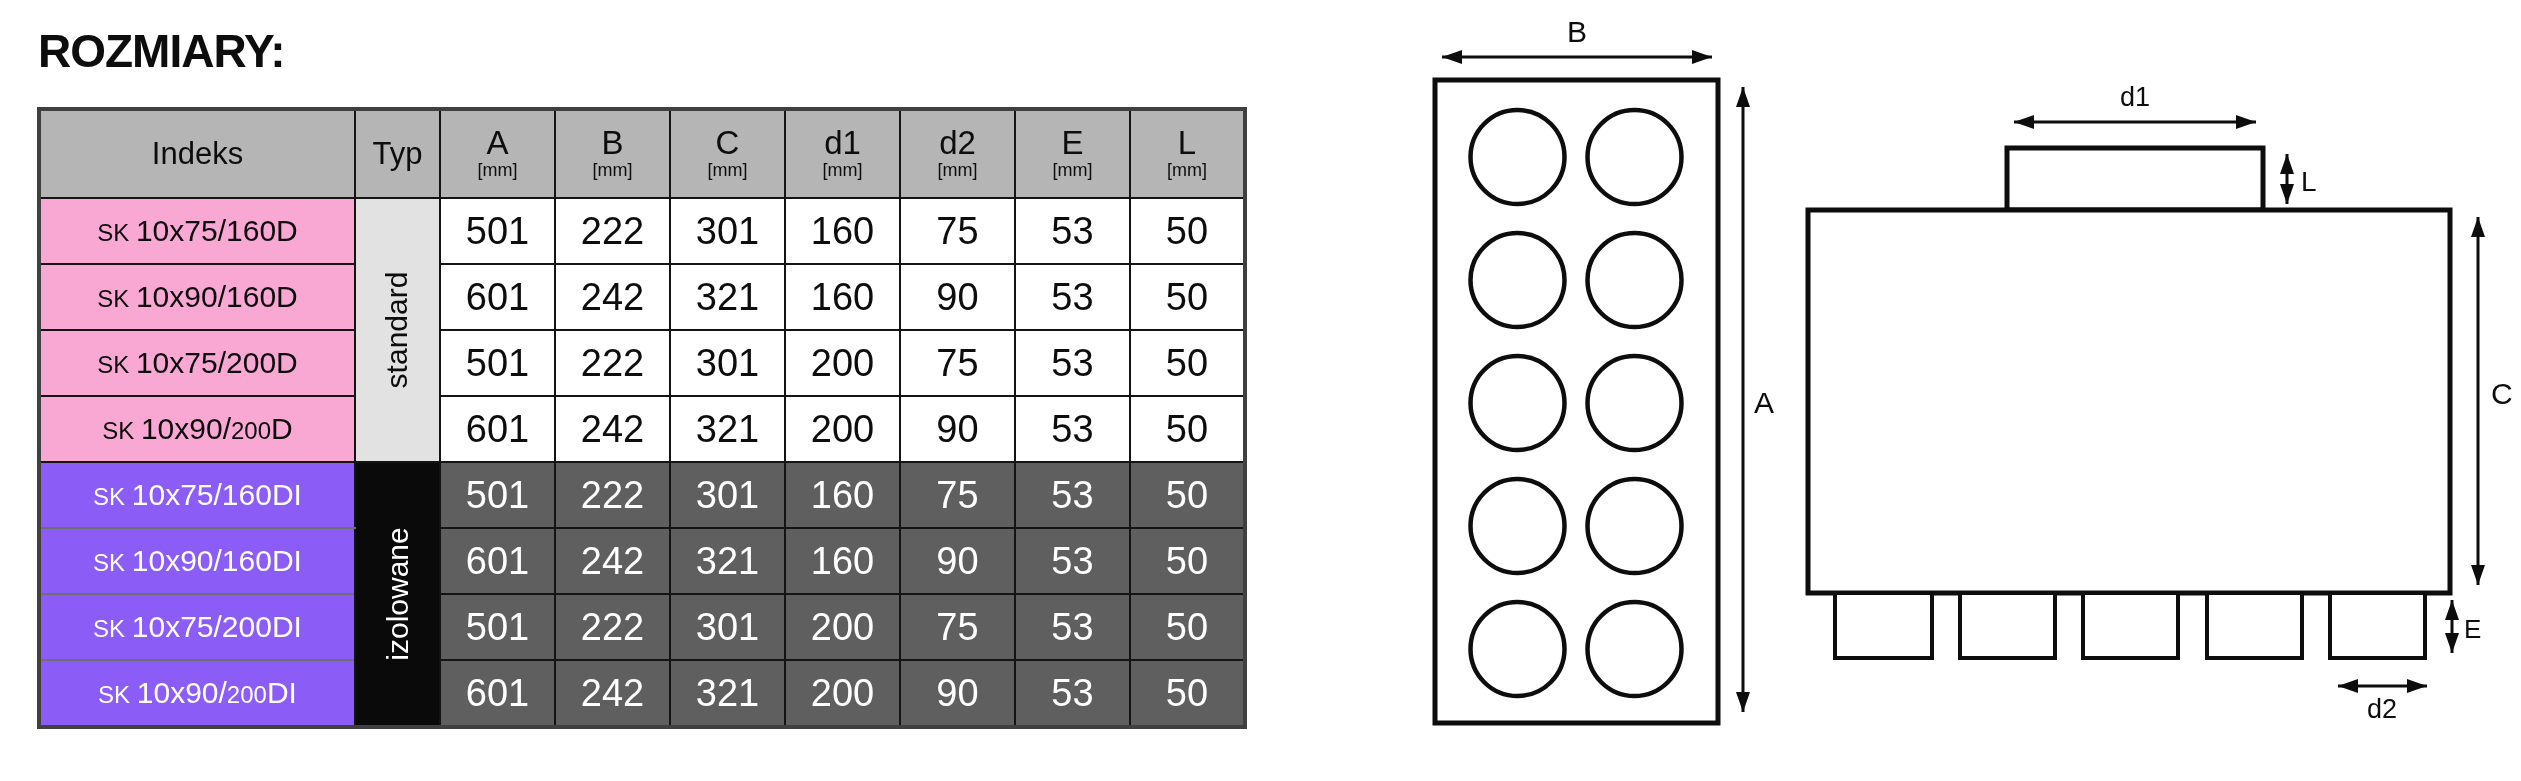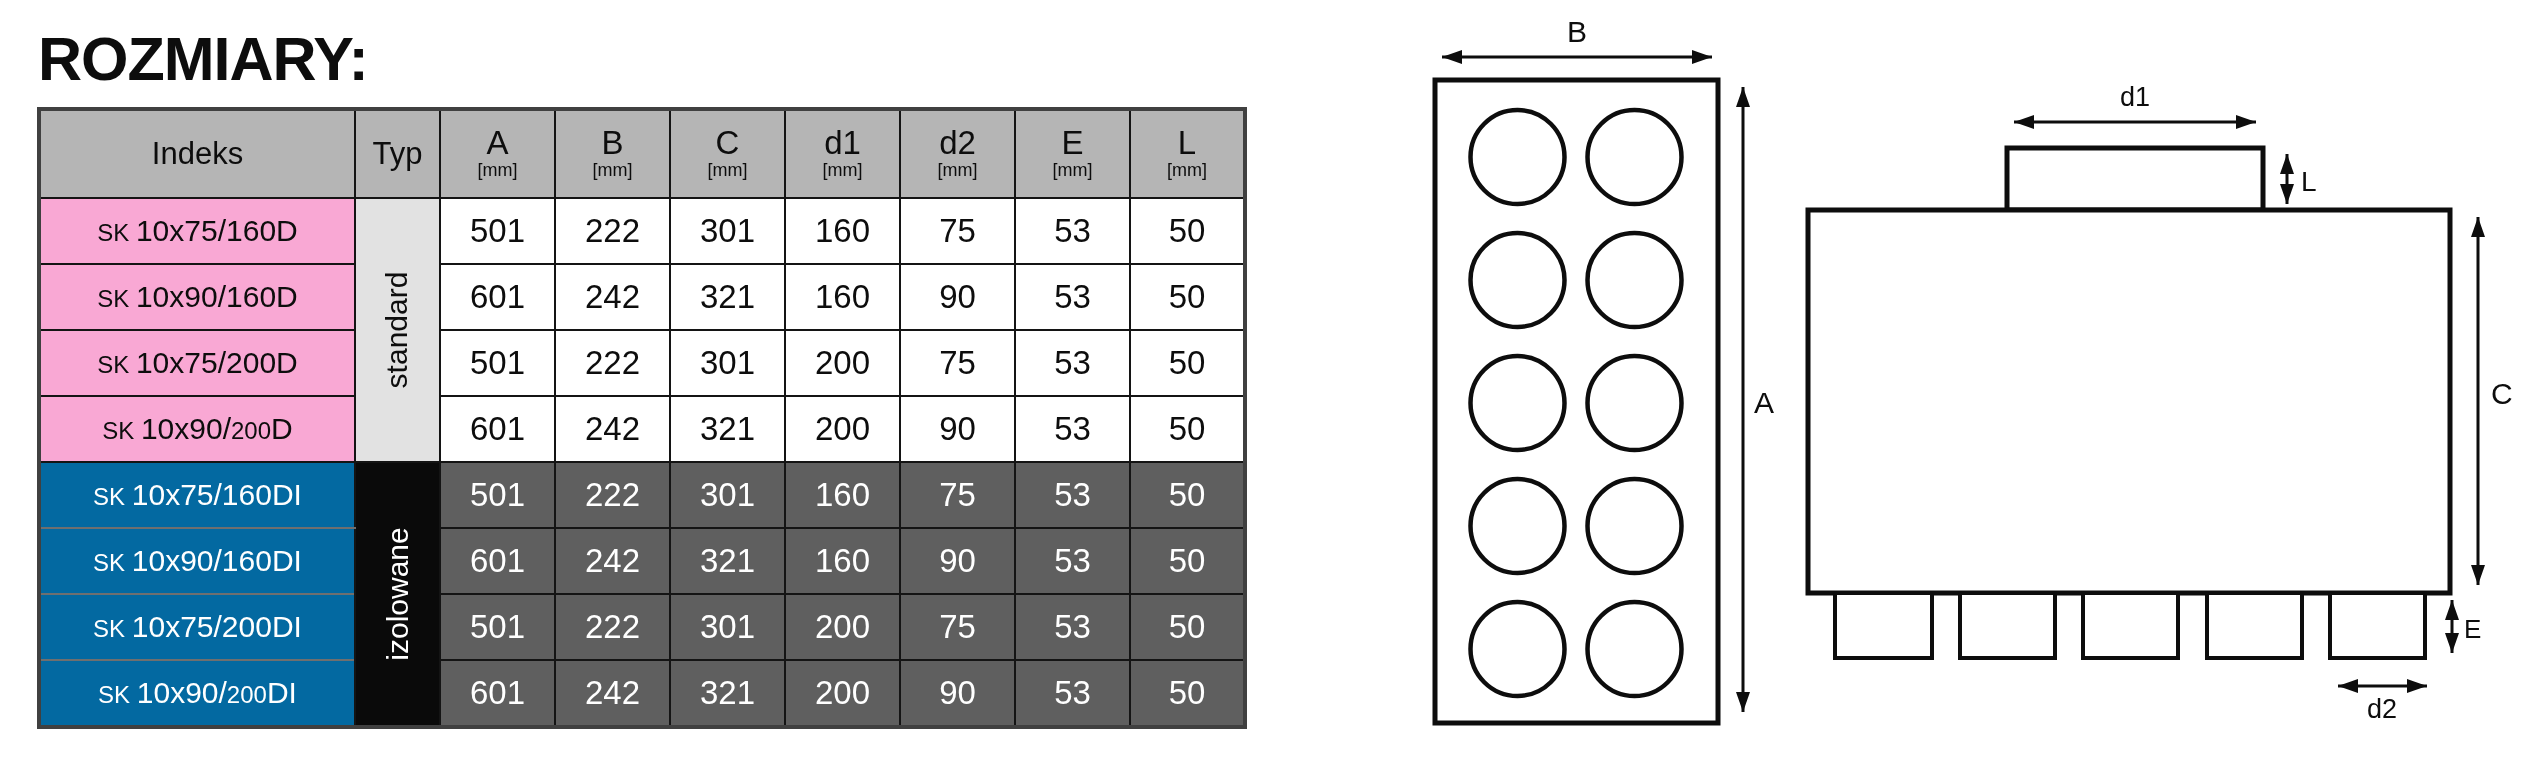--- a/index.html
+++ b/index.html
@@ -4,21 +4,21 @@
 <style>
   html,body{margin:0;padding:0;}
   body{
     width:2521px;height:781px;position:relative;overflow:hidden;
     background:#ffffff;
     font-family:"Liberation Sans", sans-serif;
     color:#111;
   }
   .page-title{
     position:absolute;left:38px;top:24px;
-    font-size:61px;font-weight:bold;letter-spacing:-1px;
+    font-size:46px;font-weight:bold;letter-spacing:-1px;
     color:#0d0d0d;
   }
   
   table.size-table{
     position:absolute;left:37px;top:107px;
     border-collapse:collapse;table-layout:fixed;
     border:4px solid #404040;
   }
   .size-table td,.size-table th{
     border:2px solid #141414;
@@ -28,27 +28,27 @@
   .size-table th.head{
     background:#b5b5b5;height:86px;
     font-size:31px;color:#0d0d0d;font-weight:400;
   }
   .size-table th.head .dim{display:block;font-size:33px;line-height:30px;}
   .size-table th.head .unit{display:block;font-size:18px;line-height:20px;margin-top:2px;}
   .size-table td{height:64px;}
   td.lbl{font-size:30px;white-space:nowrap;}
   td.lbl .seg-sk{font-size:24px;letter-spacing:0px;}
   td.lbl .seg-sm{font-size:24px;}
-  td.val{font-size:33px;}
+  td.val{font-size:38px;}
   
   .g-light td.lbl{background:#f9a8d4;color:#0d0d0d;}
   .g-light td.val{background:#ffffff;color:#0d0d0d;}
   .g-light td.typ-cell{background:#e2e2e2;color:#0d0d0d;}
   
-  .g-dark td.lbl{background:#0369a1;color:#ffffff;border-bottom-color:#6f6f6f;}
+  .g-dark td.lbl{background:#8b5cf6;color:#ffffff;border-bottom-color:#6f6f6f;}
   .g-dark td.val{background:#5f5f5f;color:#ffffff;}
   .g-dark td.typ-cell{background:#0a0a0a;color:#ffffff;}
   td.typ-cell{position:relative;}
   td.typ-cell .vert{
     position:absolute;top:0;left:0;right:0;bottom:0;
     display:flex;align-items:center;justify-content:center;
   }
   td.typ-cell .vert span{
     transform:rotate(-90deg);white-space:nowrap;font-size:30px;
   }

